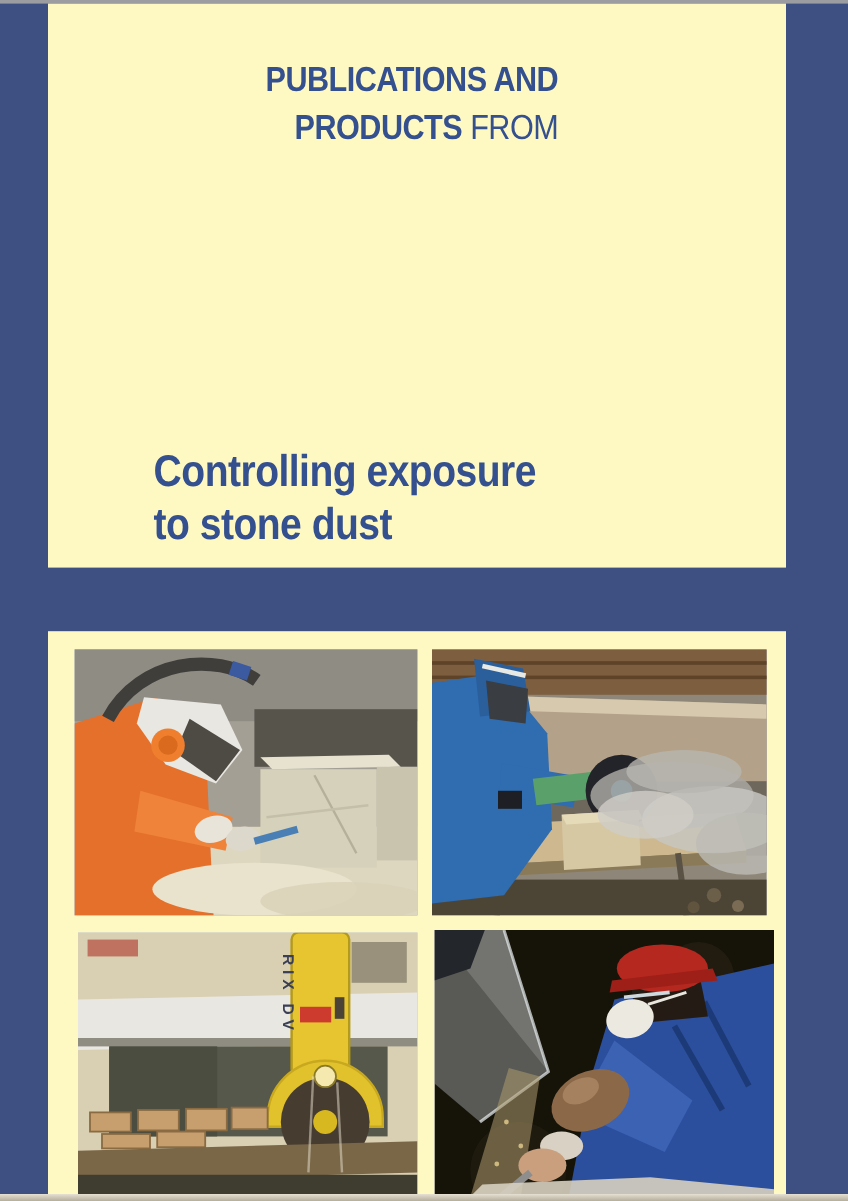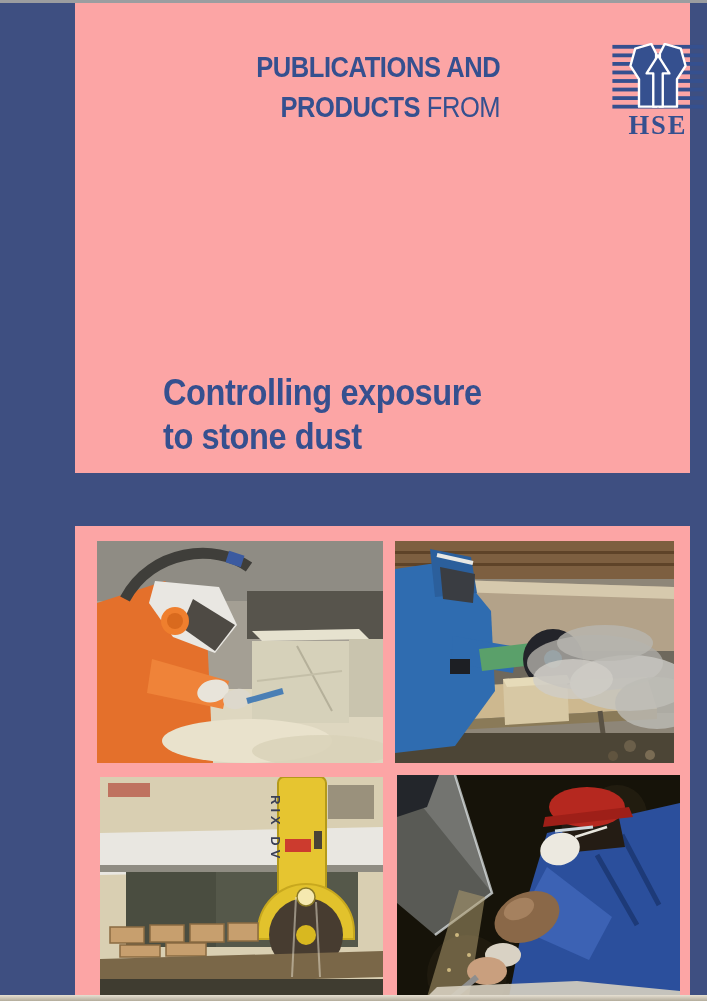--- a/index.html
+++ b/index.html
@@ -8,21 +8,21 @@
     position:relative;
     background:#3E4F81;
     font-family:"Liberation Sans", sans-serif;
     overflow:hidden;
   }
   .top-border{
     position:absolute;left:0;top:0;width:707px;height:3px;
     background:#9B9DA0;
   }
   .panel{
-    position:absolute;left:40px;width:615px;background:#fca5a5;margin-left:35px;
+    position:absolute;left:40px;width:615px;background:#fef9c3;
   }
   .panel-top{top:3px;height:470px;}
   .panel-photos{top:526px;height:471px;}
   .bottom-edge{
     position:absolute;left:0;bottom:0;width:707px;height:6px;
     background:linear-gradient(#E6E0D2,#B3AC9B);
   }
 
   
   .header-text{
@@ -84,40 +84,20 @@
 
 <div class="top-border"></div>
 
 <div class="panel panel-top">
 
   <div class="header-text">
     <div>PUBLICATIONS AND</div>
     <div><span>PRODUCTS</span> <span class="light">FROM</span></div>
   </div>
 
-  <div class="hse-logo">
-    <svg viewBox="0 0 96 100">
-      <g fill="#35508F">
-        <rect x="0" y="2" width="96" height="4"></rect>
-        <rect x="0" y="11" width="96" height="4"></rect>
-        <rect x="0" y="20" width="96" height="4"></rect>
-        <rect x="0" y="29" width="96" height="4"></rect>
-        <rect x="0" y="38" width="96" height="4"></rect>
-        <rect x="0" y="47" width="96" height="4"></rect>
-        <rect x="0" y="56" width="96" height="4"></rect>
-        <rect x="0" y="65" width="96" height="4"></rect>
-      </g>
-      <g fill="#35508F" stroke="#ffffff" stroke-width="2.5" stroke-linejoin="round">
-        <path d="M24,6 L41,1 L46,11 L46,67 L28,67 L28,38 L19,24 Z"></path>
-        <path d="M72,6 L55,1 L50,11 L50,67 L68,67 L68,38 L77,24 Z"></path>
-        <path d="M48,13 L36,32 L43,32 L43,67 L53,67 L53,32 L60,32 Z"></path>
-      </g>
-      <text x="48" y="96" text-anchor="middle" font-family="Liberation Serif, serif" font-weight="bold" font-size="28" letter-spacing="2" fill="#35508F">HSE</text>
-    </svg>
-  </div>
 
   <div class="cover-title">
     <div>Controlling exposure</div>
     <div>to stone dust</div>
   </div>
 </div>
 
 <div class="panel panel-photos">
 
   <div class="photo photo-tl" aria-label="Worker in orange protective suit with air-fed visor carving light stone blocks with a pneumatic chisel">

